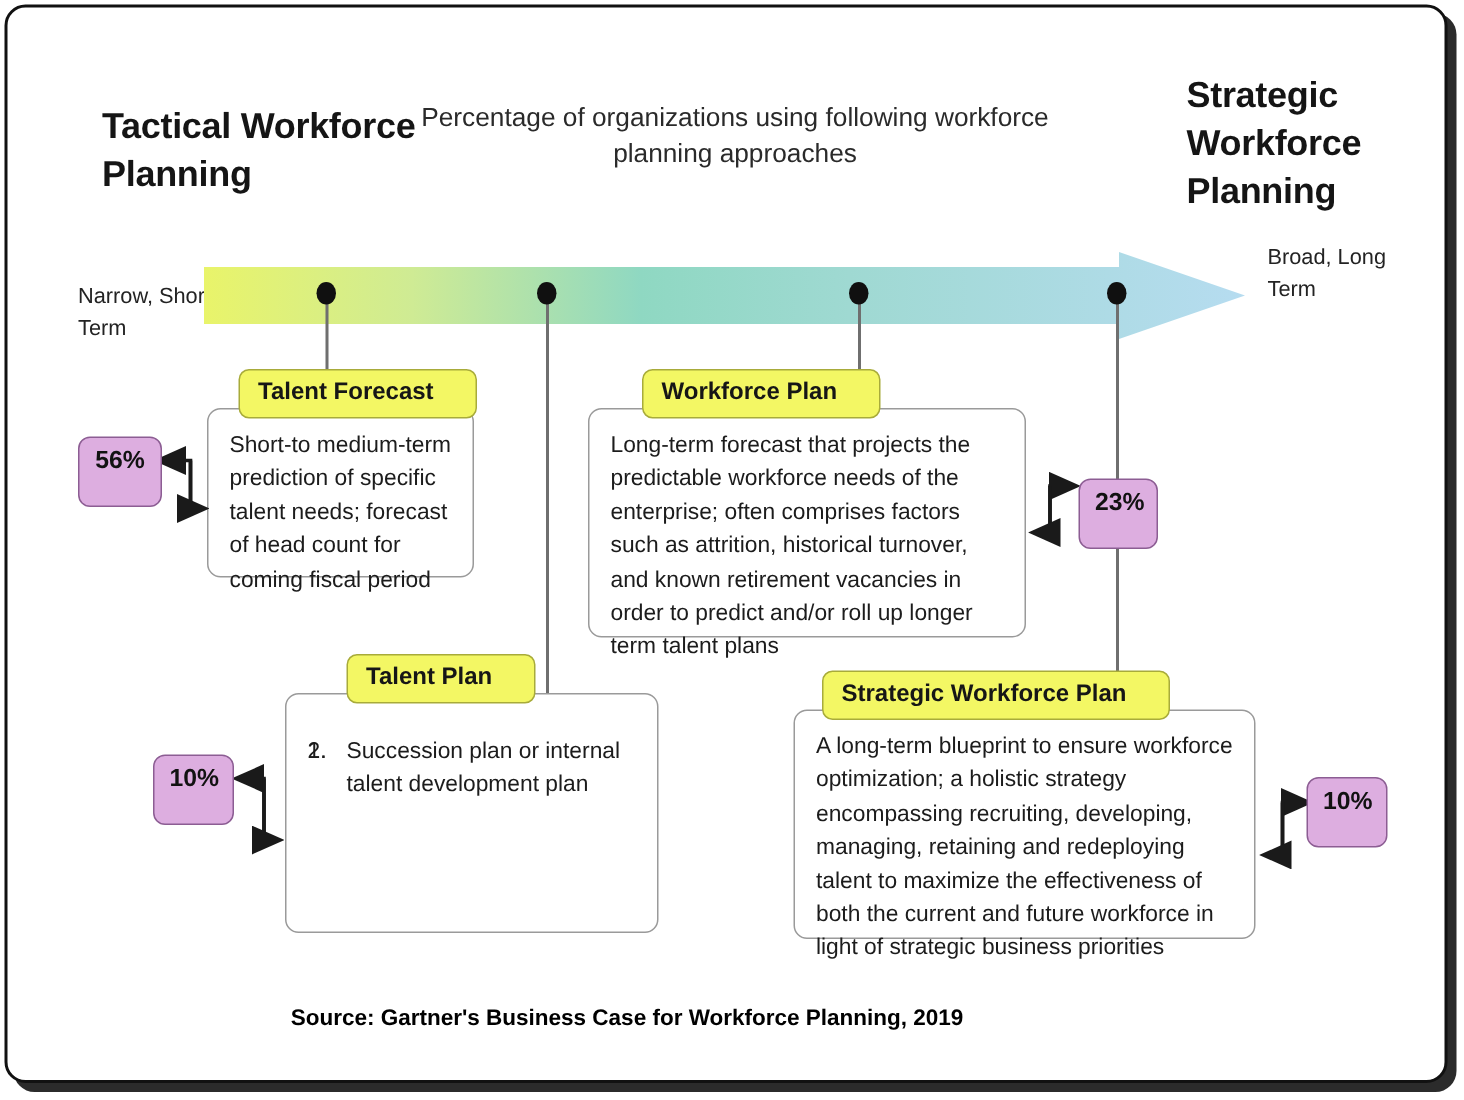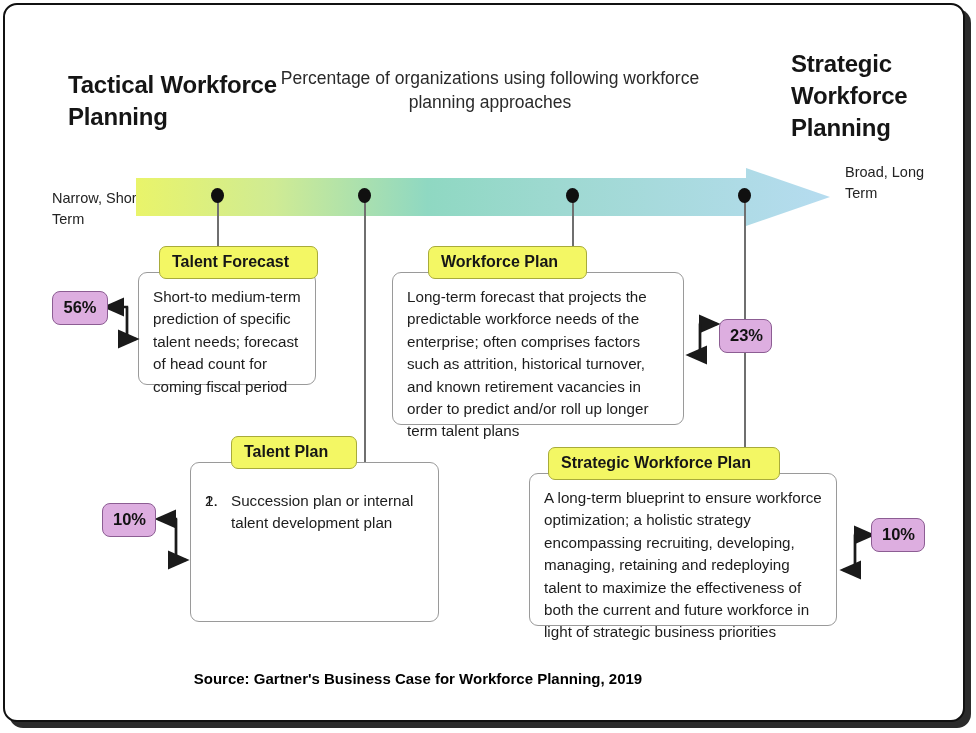--- a/index.html
+++ b/index.html
@@ -139,21 +139,21 @@
   
   .pct-badge {
     position: absolute;
     background: #ddaee0;
     border: 1.6px solid #8c5d93;
     border-radius: 8px;
     font-weight: bold;
     font-size: 16.5px;
     color: #121212;
     text-align: center;
-    padding: 6px 10px 7px 10px;
+    padding: 6px 10px 20px 10px;
     z-index: 8;
     box-sizing: border-box;
   }
 
   
   #connectors {
     position: absolute;
     left: 0; top: 0;
     width: 976px; height: 733px;
     pointer-events: none;

